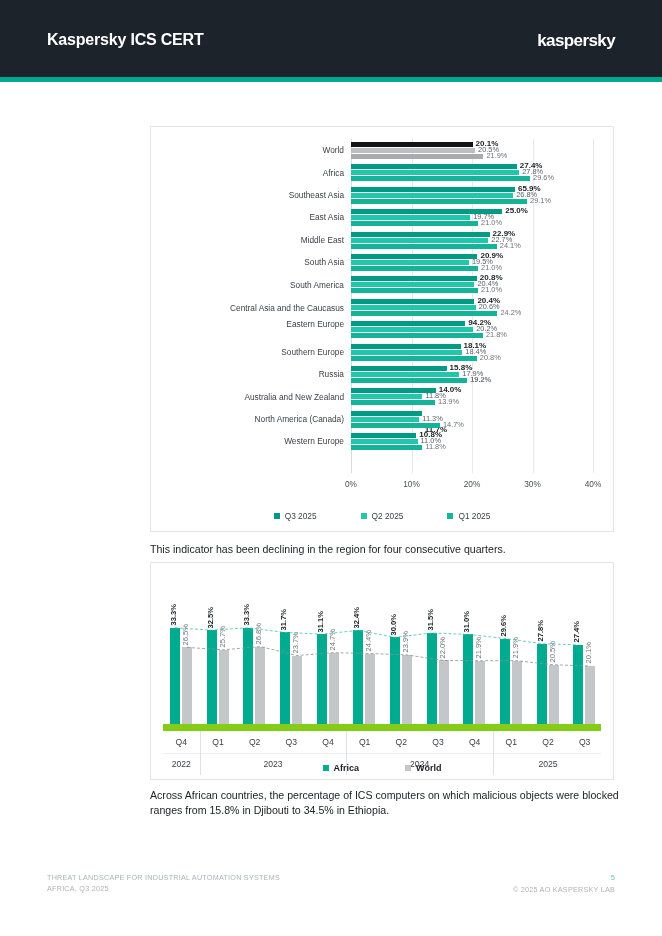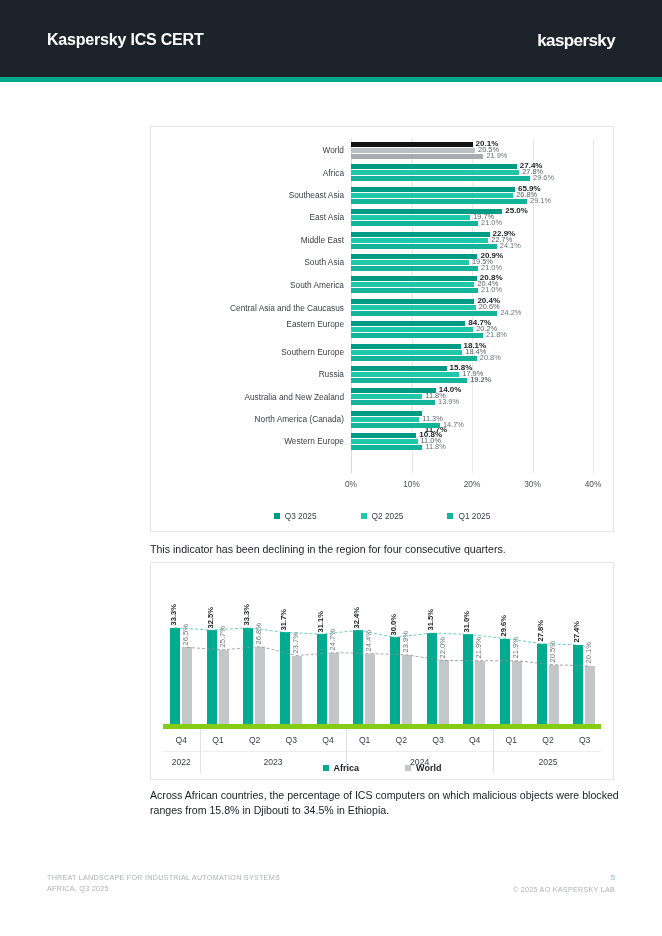--- a/index.html
+++ b/index.html
@@ -105,21 +105,21 @@
   .vlab {
     position:absolute; left:0; width:11px;
     writing-mode:vertical-rl; transform:rotate(180deg);
     font-size:7.6px; white-space:nowrap; line-height:1;
   }
   .vlab.a { font-weight:700; color:#1b1f23; }
   .vlab.w { color:#6d7378; }
 
   .c2-axis {
     position:absolute; left:12px; right:12px; top:161px; height:44px;
-    border-top:5px solid #84cc16;
+    border-top:7px solid #84cc16;
   }
   .qcell {
     position:absolute; top:0; height:22px;
     font-size:8.6px; color:#3a3f45;
     display:flex; align-items:center; justify-content:center;
   }
   .ycell {
     position:absolute; top:22px; height:22px;
     font-size:8.6px; color:#3a3f45;
     display:flex; align-items:center; justify-content:center;
@@ -227,21 +227,21 @@
         <div class="bar q3" style="top: 3px; width: 123.42px;"></div>
         <div class="dlabel bold" style="left: 126.42px; top: 1px;">20.4%</div>
         <div class="bar q2" style="top: 9px; width: 124.63px;"></div>
         <div class="dlabel mid" style="left: 127.63px; top: 7px;">20.6%</div>
         <div class="bar q1" style="top: 15px; width: 146.41px;"></div>
         <div class="dlabel low" style="left: 149.41px; top: 13px;">24.2%</div>
       </div>
       <div class="row" style="top: 179.2px; height: 22.4px;">
         <div class="cat-label" style="top: 2px;">Eastern Europe</div>
         <div class="bar q3" style="top: 3px; width: 114.345px;"></div>
-        <div class="dlabel bold" style="left: 117.345px; top: 1px;">84.7%</div>
+        <div class="dlabel bold" style="left: 117.345px; top: 1px;">94.2%</div>
         <div class="bar q2" style="top: 9px; width: 122.21px;"></div>
         <div class="dlabel mid" style="left: 125.21px; top: 7px;">20.2%</div>
         <div class="bar q1" style="top: 15px; width: 131.89px;"></div>
         <div class="dlabel low" style="left: 134.89px; top: 13px;">21.8%</div>
       </div>
       <div class="row" style="top: 201.6px; height: 22.4px;">
         <div class="cat-label" style="top: 7.2px; text-align: right;">Southern Europe</div>
         <div class="bar q3" style="top: 3px; width: 109.505px;"></div>
         <div class="dlabel bold" style="left: 112.505px; top: 1px;">18.1%</div>
         <div class="bar q2" style="top: 9px; width: 111.32px;"></div>

